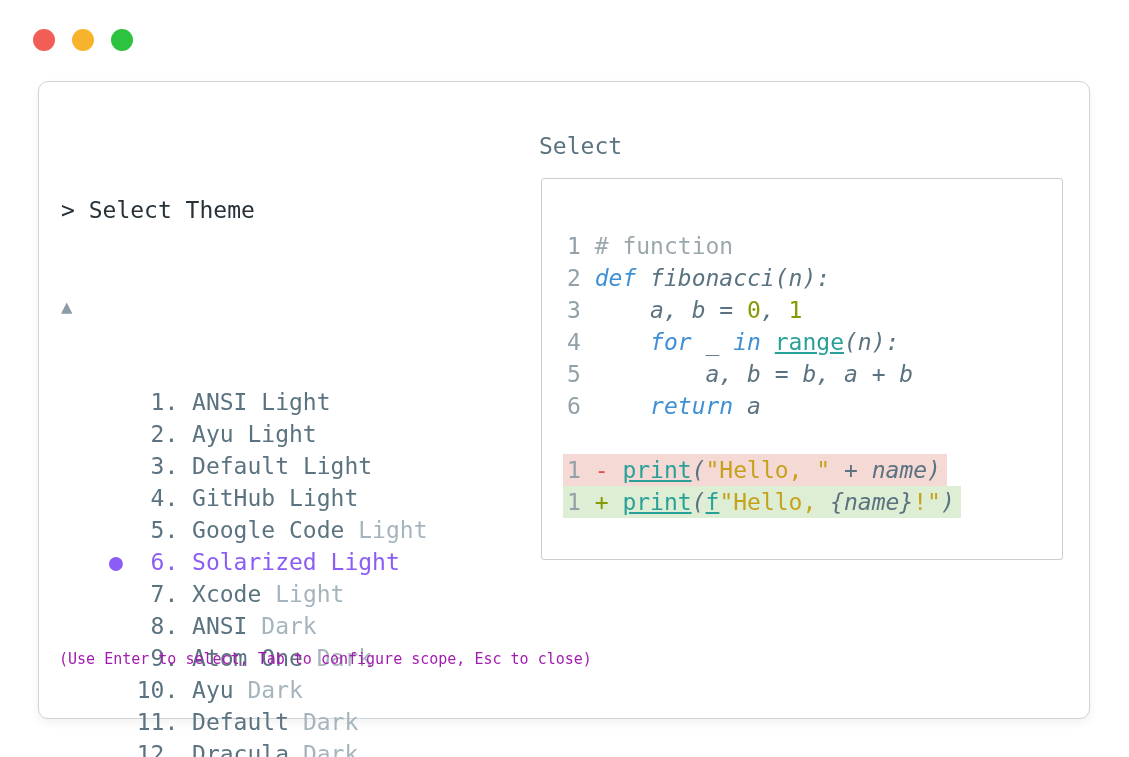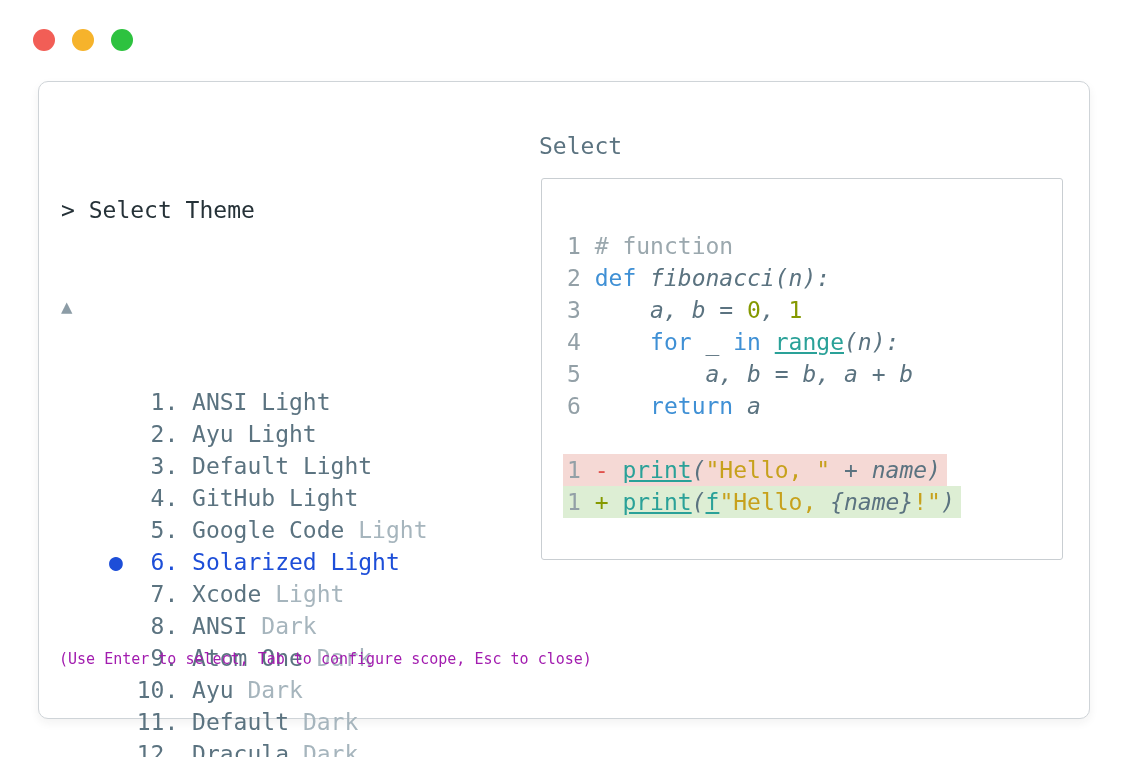--- a/index.html
+++ b/index.html
@@ -27,21 +27,21 @@
     position:absolute;left:22px;top:48px;
     font-size:23px;line-height:32px;white-space:pre;
   }
   .prompt{color:#263238;}
   .arrow-up{color:#8c9ca6;font-size:19px;line-height:32px;}
 
   .theme-row{height:32px;color:#5b7380;margin-left:48px;}
   .theme-row .marker{display:inline-block;width:1ch;}
   .theme-row .num{display:inline-block;width:3ch;text-align:right;}
   .theme-row .variant.muted{color:#a6b5bd;}
-  .theme-row.selected, .theme-row.selected span{color:#1d4ed8;}
+  .theme-row.selected, .theme-row.selected span{color:#8b5cf6;}
 
   .hint{
     position:absolute;left:20px;top:561px;
     font-size:15px;line-height:32px;color:#a21caf;white-space:pre;
   }
 
   .preview-label{
     position:absolute;left:500px;top:48px;
     font-size:23px;line-height:32px;color:#5b7380;
   }
@@ -53,21 +53,21 @@
   .code{
     position:absolute;left:25px;top:51px;
     font-size:23px;line-height:32px;white-space:pre;
   }
   .code-line{height:32px;}
   .spacer-line{height:32px;}
 
   .ln{color:#93a0a7;}
   .tk-txt{color:#5b7380;font-style:italic;}
   .tk-cmt{color:#9ba8ae;}
-  .tk-kw{color:#3f90d5;}
+  .tk-kw{color:#3f90d5;font-style:italic;}
   .tk-cyn{color:#2aa198;text-decoration:underline;}
   .tk-str{color:#c7a11c;}
   .tk-red{color:#e0514c;}
   .tk-olv{color:#859900;}
 
   .diff-line{height:32px;}
   .diff-bg{display:inline-block;margin-left:-4px;padding:0 6px 0 4px;}
   .diff-line.removed .diff-bg{background:#f5d9d5;}
   .diff-line.added .diff-bg{background:#ddeed4;}
 </style>

